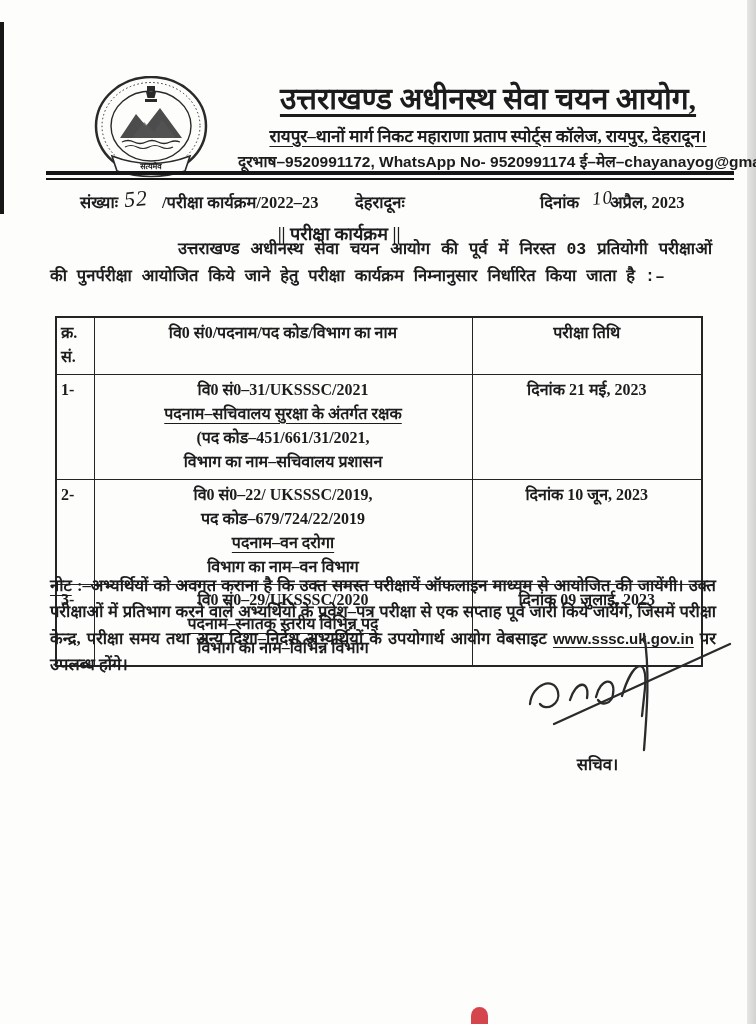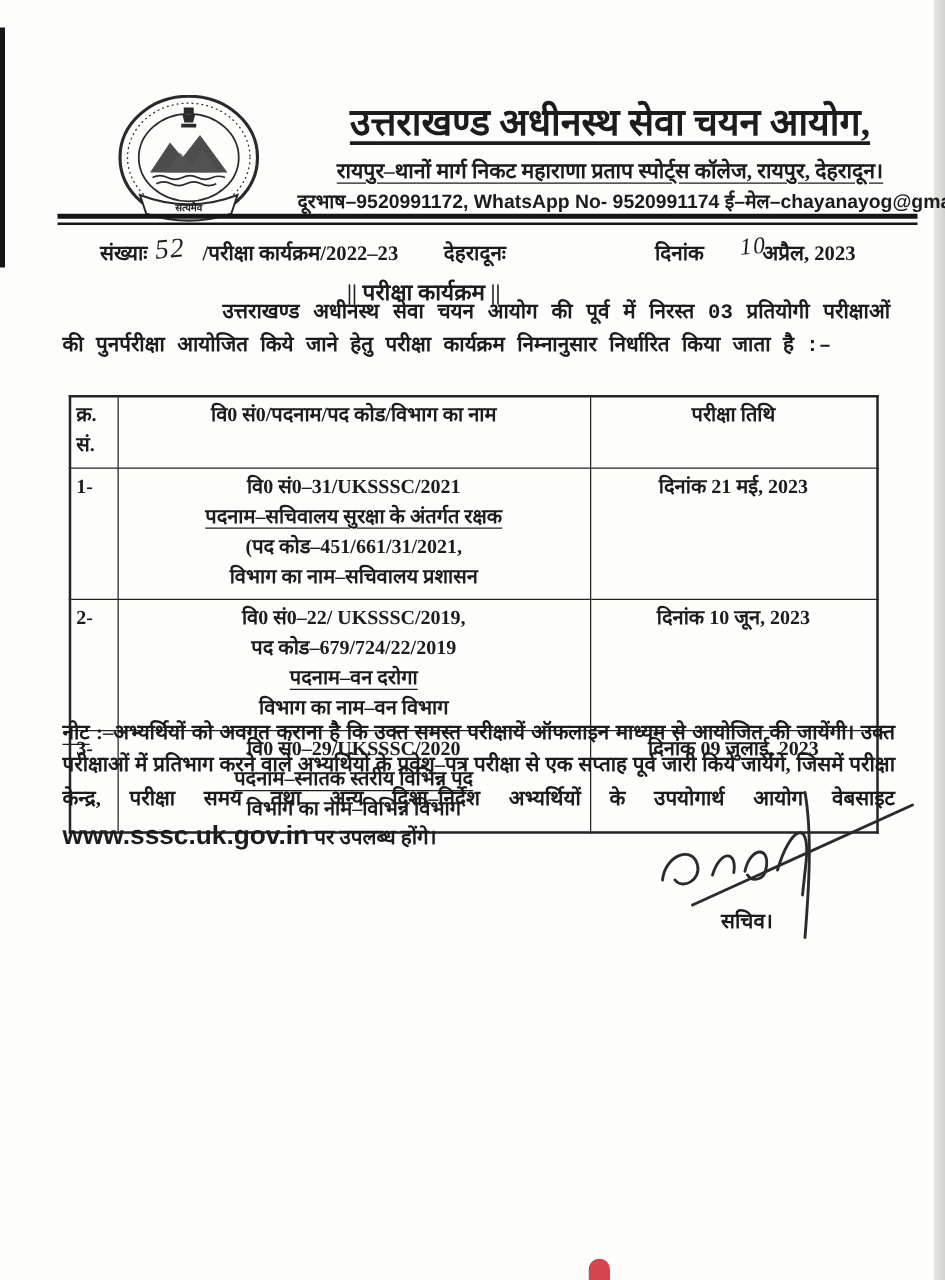--- a/index.html
+++ b/index.html
@@ -25,21 +25,21 @@
   .org-contact{margin-top:5px;font-size:15.5px;font-weight:bold;font-family:"Liberation Sans","DejaVu Sans",sans-serif;white-space:nowrap;}
   .double-rule{left:46px;top:171px;width:688px;height:3px;border-top:4px solid #161616;border-bottom:2px solid #161616;}
   
   .ref-line{top:188px;left:0;width:756px;height:30px;font-size:16.5px;font-weight:bold;padding-left:13px;}
   .ref-line span{position:absolute;white-space:nowrap;}
   .hand{font-style:italic;font-weight:normal;font-size:22px;display:inline-block;transform:rotate(-5deg);letter-spacing:1px;}
   .ref-num-label{left:80px;top:2px;}
   .ref-num-hand{left:124px;top:-2px;}
   .ref-num-rest{left:162px;top:2px;}
   .ref-place{left:355px;top:2px;}
-  .ref-date-label{left:524px;top:2px;}
+  .ref-date-label{left:540px;top:2px;}
   .ref-date-hand{left:592px;top:-1px;font-size:19px;}
   .ref-date-rest{left:610px;top:2px;}
   
   .doc-title{top:221px;left:0;width:678px;text-align:center;font-size:18px;font-weight:bold;}
   
   .intro{top:237px;left:50px;width:662px;font-size:16.5px;font-weight:bold;line-height:1.62;text-indent:128px;text-align:justify;font-family:Liberation Mono, monospace;}
   
   .sched-table{left:55px;top:316px;border-collapse:collapse;table-layout:fixed;width:646px;padding-left:46px;}
   .sched-table td,.sched-table th{border:1.5px solid #242424;vertical-align:top;padding:3px 4px 5px 4px;font-size:16px;font-weight:bold;line-height:1.5;}
   .sched-table{border:2px solid #242424;}
@@ -51,25 +51,25 @@
   .cell-date{text-align:center;}
   .cell-details .line{display:block;}
   .u{text-decoration:underline;text-underline-offset:4px;}
   .hdr-sno{line-height:1.35;}
   .row-1 td{height:84px;}
   .row-2 td{height:74px;}
   .row-3 td{height:56px;}
   
   .note{top:573px;left:50px;width:666px;font-size:16.5px;font-weight:bold;line-height:1.6;text-align:justify;}
   .note .label{text-decoration:underline;text-underline-offset:4px;}
-  .note .site{font-family:"Liberation Sans","DejaVu Sans",sans-serif;text-underline-offset:3px;font-size:21px;}
+  .note .site{font-family:"Liberation Sans","DejaVu Sans",sans-serif;text-decoration:underline;text-underline-offset:3px;font-size:15px;}
   
   .sig-scribble{left:492px;top:632px;}
   .sig-name{left:500px;top:701px;width:195px;text-align:center;font-size:16.5px;font-weight:bold;white-space:nowrap;}
-  .sig-title{left:500px;top:724px;width:195px;text-align:center;font-size:16.5px;font-weight:bold;}
+  .sig-title{left:500px;top:752px;width:195px;text-align:center;font-size:16.5px;font-weight:bold;}
 </style>
 </head>
 <body>
 
 <div class="page">
 
   <div class="abs edge-strip-left"></div>
   <div class="abs edge-strip-right"></div>
   <div class="abs red-blob"></div>
 

